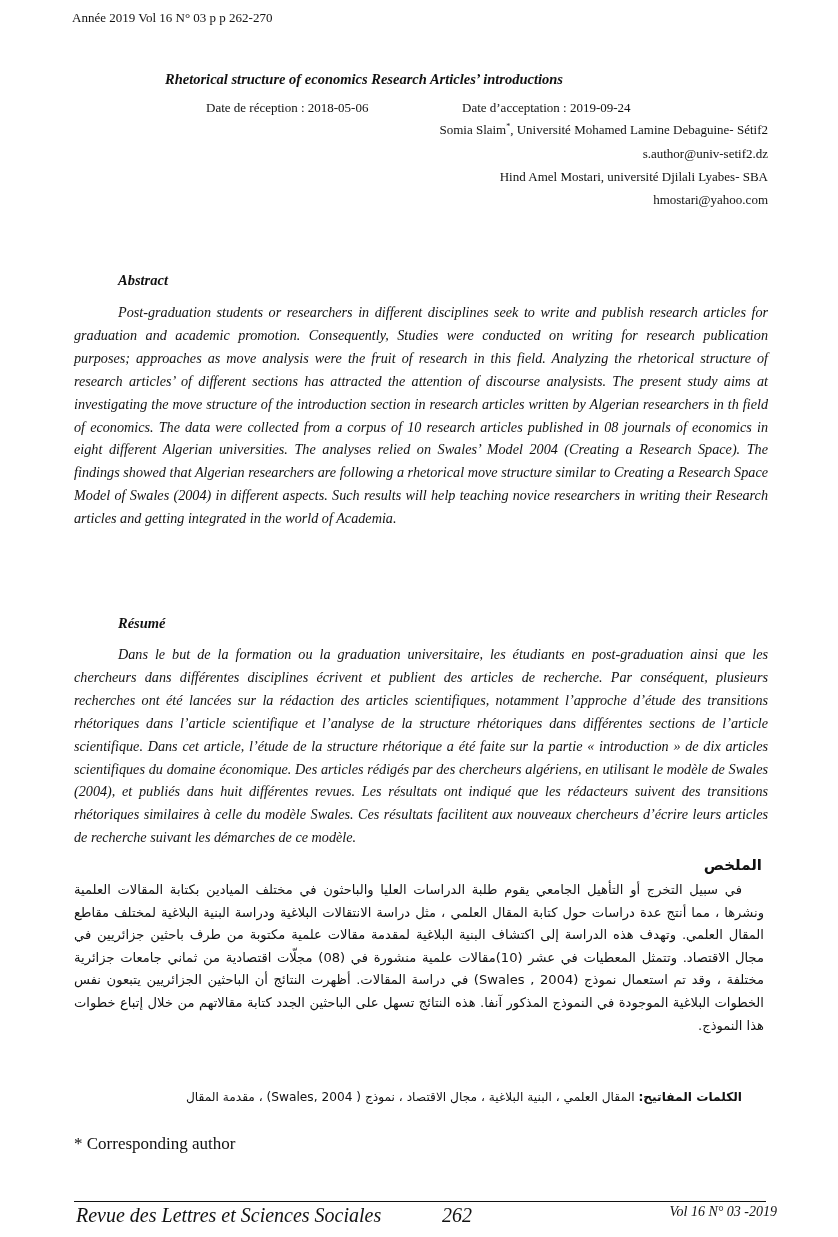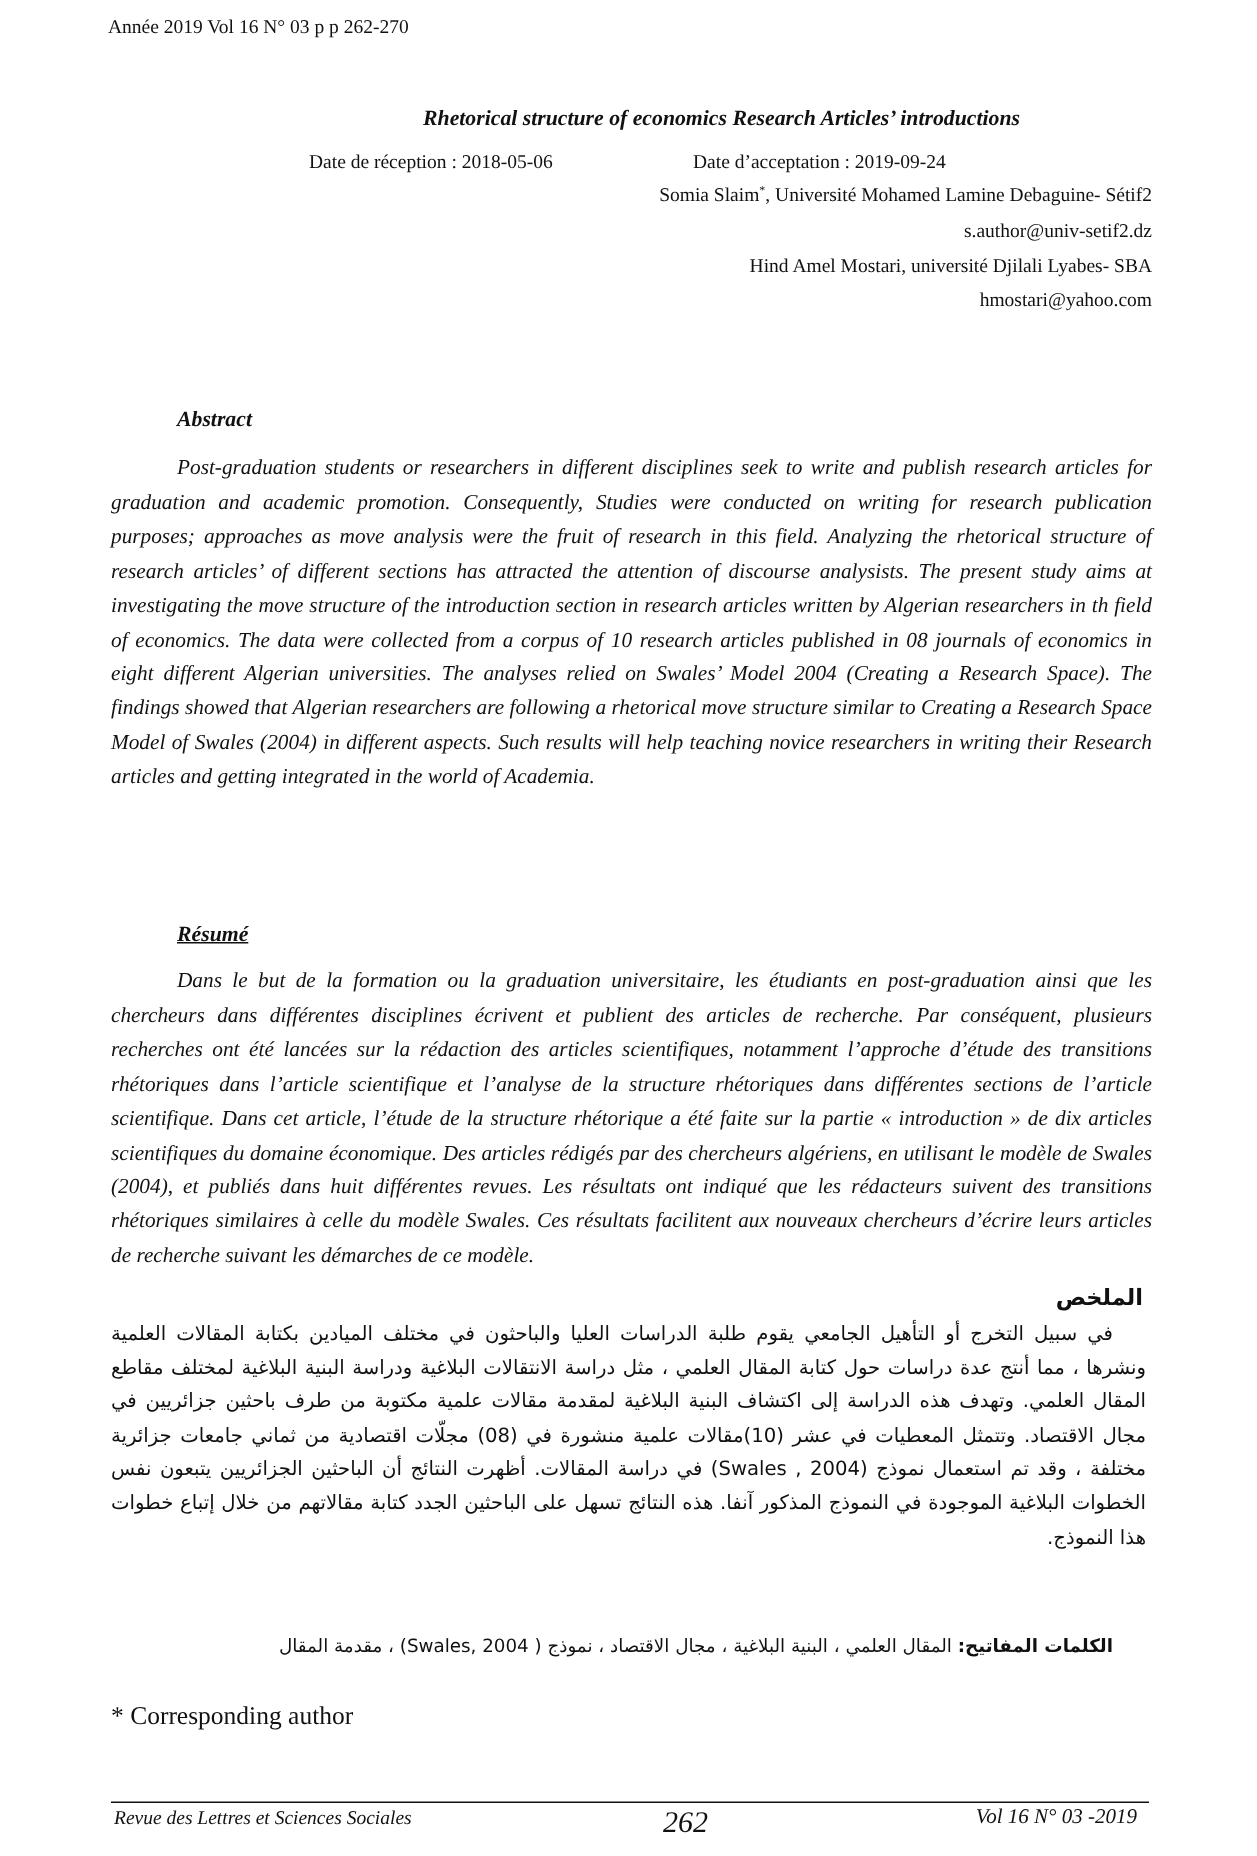--- a/index.html
+++ b/index.html
@@ -2,60 +2,60 @@
 <html><head>
 <meta charset="utf-8">
 <style>
   html, body { margin: 0; padding: 0; background: #ffffff; }
   body {
     width: 838px; height: 1237px; position: relative; overflow: hidden;
     font-family: "Liberation Serif", "DejaVu Serif", serif; color: #111;
   }
   .abs { position: absolute; }
   .header-line { left: 72px; top: 10px; font-size: 13px; }
-  .title { left: 0; width: 680px; top: 71px; text-align: right; font-size: 14.5px; font-style: italic; font-weight: bold; padding-left: 48px; box-sizing: border-box; }
+  .title { left: 0; width: 680px; top: 71px; text-align: center; font-size: 14.5px; font-style: italic; font-weight: bold; padding-left: 48px; box-sizing: border-box; }
   .date-rec { left: 206px; top: 100px; font-size: 13px; }
   .date-acc { left: 462px; top: 100px; font-size: 13px; }
   .aff { right: 70px; font-size: 13px; text-align: right; }
   .aff1 { top: 122px; }
   .aff2 { top: 146px; }
   .aff3 { top: 169px; }
   .aff4 { top: 192px; }
   sup { font-size: 8px; }
 
   .section { left: 74px; width: 694px; margin-top: 48px; }
   .heading { font-style: italic; font-weight: bold; font-size: 14.5px; padding-left: 44px; }
   .para {
     font-style: italic; font-size: 14.2px; line-height: 22.9px; text-align: justify;
     text-indent: 44px; margin: 0; font-family: "Liberation Serif", serif;
   }
   .abstract-head { top: 224px; }
   .abstract-body { top: 253px; }
   .kw { font-size: 14.2px; line-height: 22.9px; text-indent: 44px; text-align: justify; margin: 0; }
   .kw b { font-style: italic; }
-  .resume-head { top: 567px; text-decoration: underline; }
+  .resume-head { top: 567px; }
   .resume-body { top: 595px; }
 
   .ar-head { right: 76px; top: 856px; font-size: 15px; font-weight: bold; direction: rtl; font-family: "DejaVu Sans", sans-serif; }
   .ar-body {
     left: 74px; width: 690px; top: 879px; direction: rtl; text-align: justify;
     font-family: "DejaVu Sans", sans-serif; font-size: 13.1px; line-height: 22.6px;
     text-indent: 22px; margin: 0;
   }
   .ar-kw {
     left: 74px; width: 690px; top: 1090px; direction: rtl; text-align: right;
     font-family: "DejaVu Sans", sans-serif; font-size: 12.2px; padding-right: 22px; box-sizing: border-box;
   }
   .ar-kw b { font-weight: bold; }
 
   .footnote { left: 74px; top: 1134px; font-size: 17px; }
   .footer-rule { left: 74px; width: 692px; top: 1201px; height: 0; border-top: 1.2px solid #111; }
-  .footer-left { left: 76px; top: 1204px; font-style: italic; font-size: 13px; }
+  .footer-left { left: 76px; top: 1204px; font-style: italic; font-size: 20px; }
   .footer-center { left: 442px; top: 1204px; font-style: italic; font-size: 20px; }
-  .footer-right { right: 80px; top: 1204px; font-style: italic; font-size: 14px; }
+  .footer-right { right: 61px; top: 1204px; font-style: italic; font-size: 14px; }
 </style>
 </head>
 <body>
 
 <div class="abs header-line">Année 2019 Vol 16   N° 03 p p 262-270</div>
 
 <div class="abs title">Rhetorical structure of economics Research   Articles’ introductions</div>
 
 <div class="abs date-rec">Date de réception : 2018-05-06</div>
 <div class="abs date-acc">Date d’acceptation : 2019-09-24</div>

